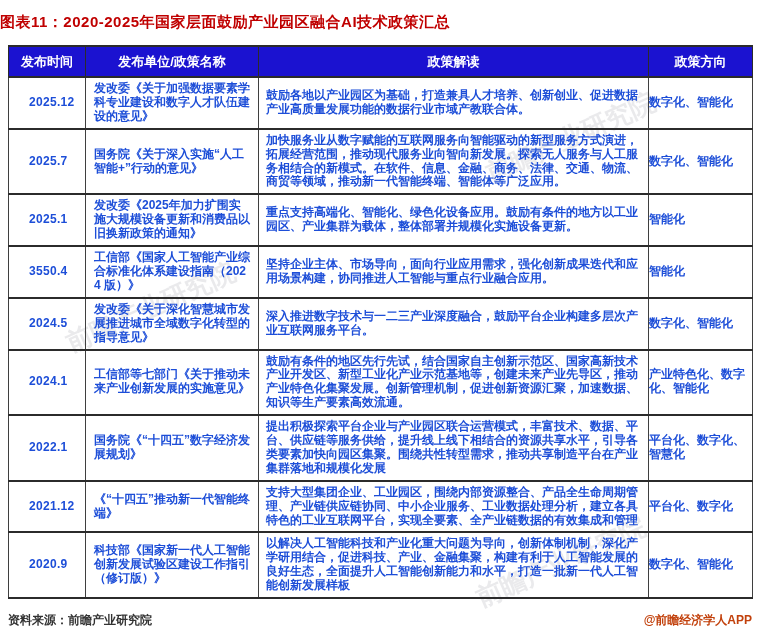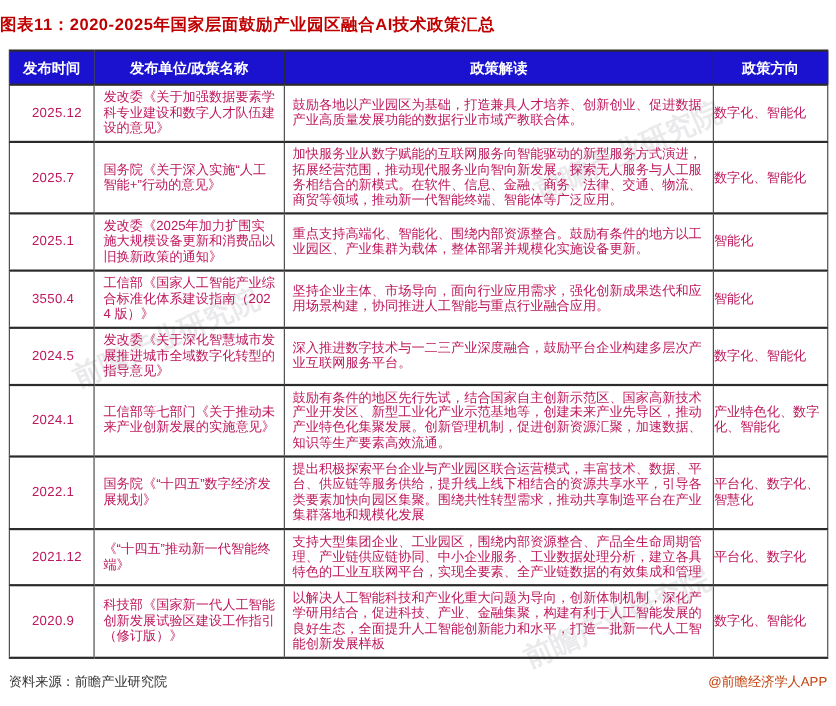--- a/index.html
+++ b/index.html
@@ -29,37 +29,38 @@
 
   .policy-table th {
     background: #1B12D0; color: #ffffff;
     font-size: 13px; font-weight: bold;
     height: 31px; text-align: center;
     border: 1px solid #2b2b2b;
     border-top: 2px solid #2b2b2b; border-bottom: 2px solid #2b2b2b;
     padding: 2px 4px;
   }
   .policy-table td {
-    font-size: 12px; color: #be185d;
+    font-size: 12px; color: #1d4ed8;
     line-height: 1.16;
     border: 1px solid #3f3f3f;
     border-top: 2px solid #2b2b2b; border-bottom: 2px solid #2b2b2b;
     padding: 4px 6px;
     vertical-align: middle;
     word-break: break-all;
+    font-weight: bold;
   }
   .policy-table td.cell-date { padding-left: 20px; letter-spacing: 0.3px; }
   .policy-table td.cell-name { padding-left: 8px; padding-right: 6px; }
   .policy-table td.cell-interp { padding-left: 7px; padding-right: 5px; margin-left: 12px; }
   .policy-table td.cell-dir { padding-left: 0; padding-right: 4px; }
 
   .footer-row {
     position: absolute; left: 8px; right: 8px; top: 612px;
     display: flex; justify-content: space-between;
-    font-size: 12px; color: #333333;
+    font-size: 12px; color: #333333; font-weight: bold;
   }
   .credit { color: #c2410c; }
 
   .watermark {
     position: absolute;
     color: rgba(190, 190, 195, 0.32);
     font-size: 26px; font-weight: bold;
     transform: rotate(-24deg);
     white-space: nowrap;
     pointer-events: none;
@@ -106,21 +107,21 @@
     <tr>
       <td class="cell-date">2025.7</td>
       <td class="cell-name">国务院《关于深入实施“人工智能+”行动的意见》</td>
       <td class="cell-interp">加快服务业从数字赋能的互联网服务向智能驱动的新型服务方式演进，拓展经营范围，推动现代服务业向智向新发展。探索无人服务与人工服务相结合的新模式。在软件、信息、金融、商务、法律、交通、物流、商贸等领域，推动新一代智能终端、智能体等广泛应用。</td>
       <td class="cell-dir">数字化、智能化</td>
     </tr>
 
     <tr>
       <td class="cell-date">2025.1</td>
       <td class="cell-name">发改委《2025年加力扩围实施大规模设备更新和消费品以旧换新政策的通知》</td>
-      <td class="cell-interp">重点支持高端化、智能化、围绕内部资源整合。鼓励有条件的地方以工业园区、产业集群为载体，整体部署并规模化实施设备更新。</td>
+      <td class="cell-interp">重点支持高端化、智能化、绿色化设备应用。鼓励有条件的地方以工业园区、产业集群为载体，整体部署并规模化实施设备更新。</td>
       <td class="cell-dir">智能化</td>
     </tr>
 
     <tr>
       <td class="cell-date">3550.4</td>
       <td class="cell-name">工信部《国家人工智能产业综合标准化体系建设指南（2024 版）》</td>
       <td class="cell-interp">坚持企业主体、市场导向，面向行业应用需求，强化创新成果迭代和应用场景构建，协同推进人工智能与重点行业融合应用。</td>
       <td class="cell-dir">智能化</td>
     </tr>
 

